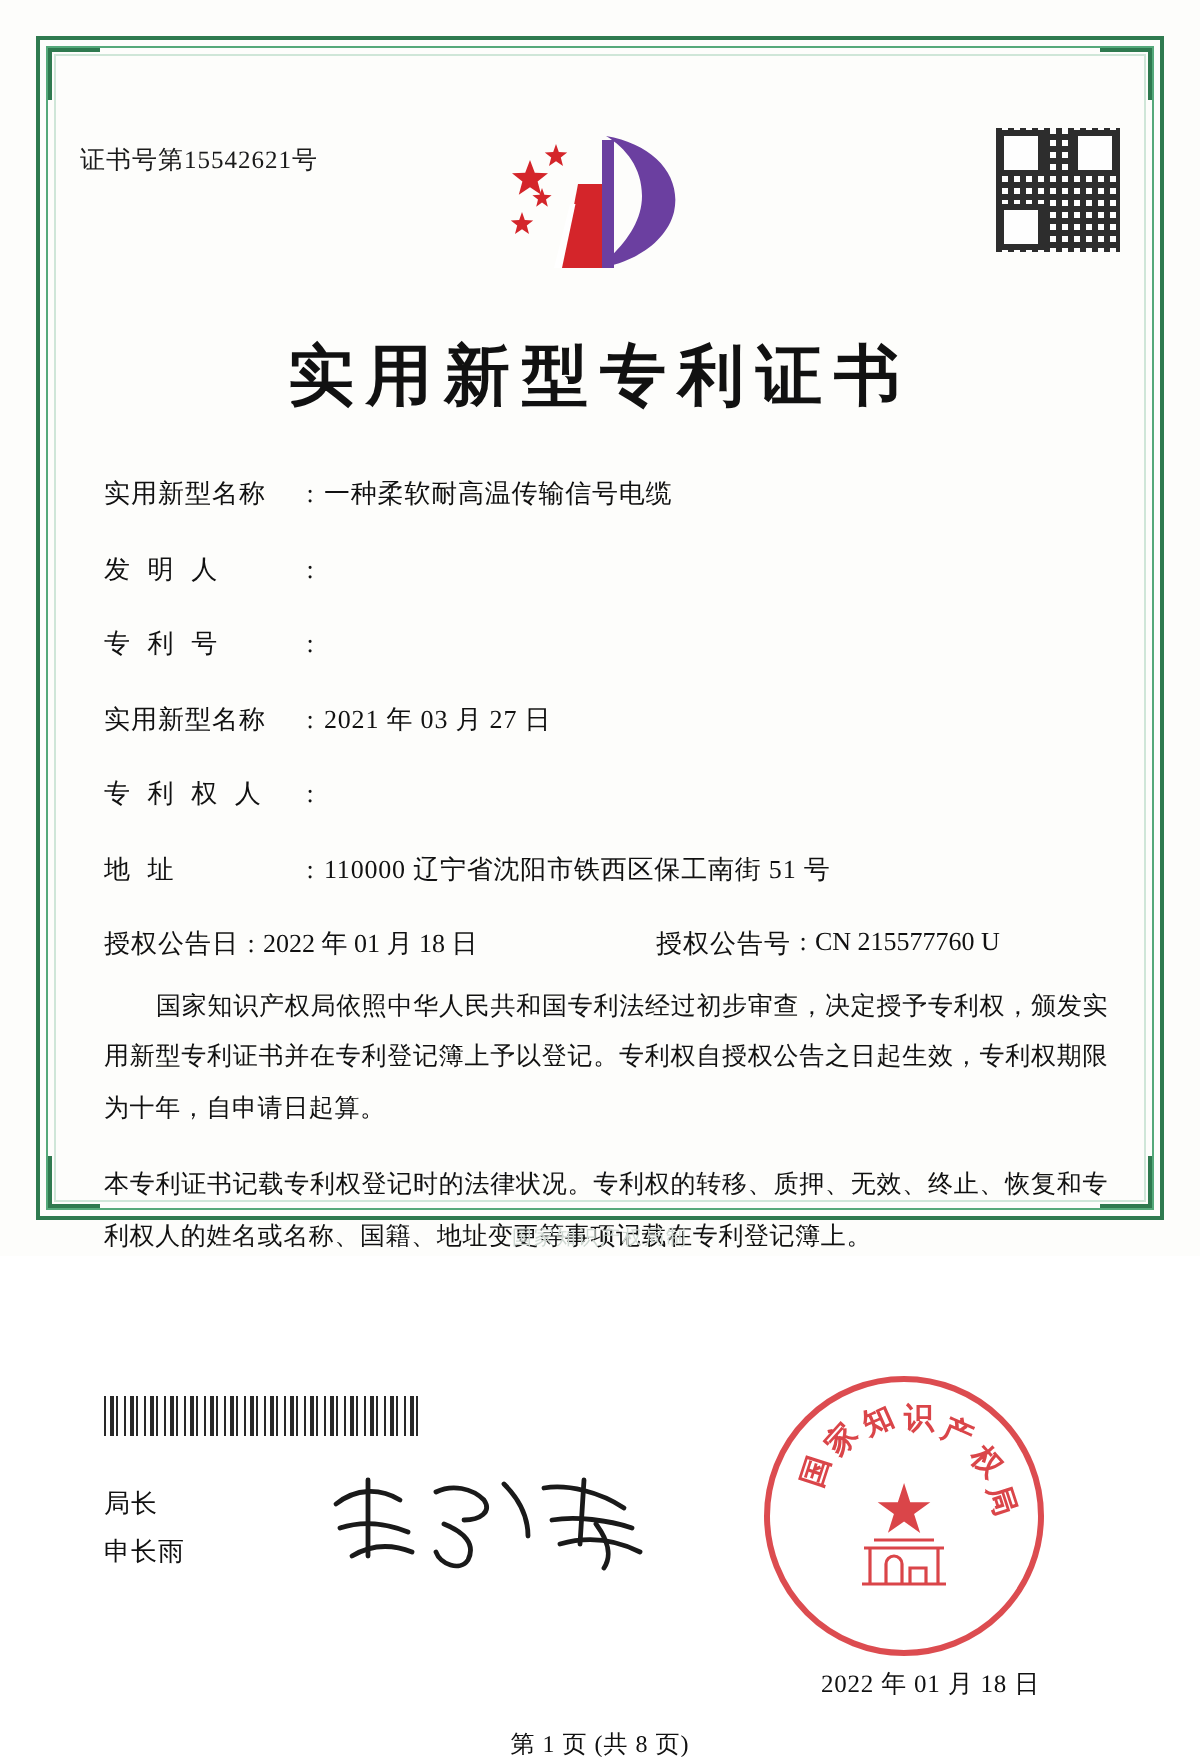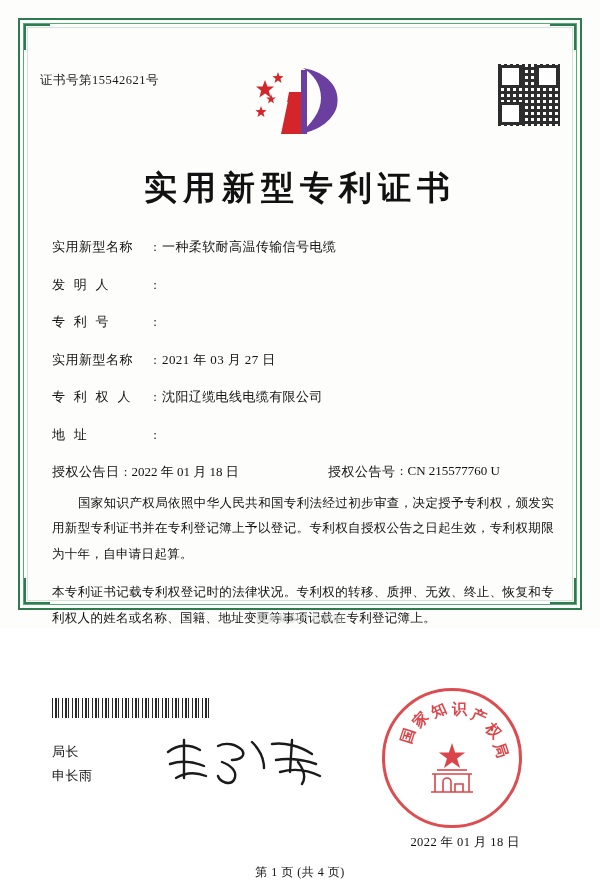--- a/index.html
+++ b/index.html
@@ -365,26 +365,26 @@
 
       <div class="field">
         <span class="lbl">实用新型名称</span>
         <span class="sep">:</span>
         <span class="val">2021 年 03 月 27 日</span>
       </div>
 
       <div class="field">
         <span class="lbl">专 利 权 人</span>
         <span class="sep">:</span>
-        <span class="val">沈阳辽缆电线电缆有限公司</span>
       </div>
 
       <div class="field">
         <span class="lbl">地    址</span>
         <span class="sep">:</span>
+        <span class="val">110000 辽宁省沈阳市铁西区保工南街 51 号</span>
       </div>
 
       <div class="field-row2">
         <span class="left">
           <span class="lbl2">授权公告日</span>
           <span class="sep2">:</span>
           <span>2022 年 01 月 18 日</span>
         </span>
         <span class="right">
           <span class="lbl2">授权公告号</span>
@@ -447,17 +447,17 @@
             <path d="M14 26 L14 16 A4 4 0 0 1 22 16 L22 26"></path>
             <path d="M26 26 L26 18 L34 18 L34 26"></path>
             <path d="M8 4 L38 4"></path>
           </g>
         </svg>
       </div>
     </div>
 
     <div class="seal-date">2022 年 01 月 18 日</div>
 
-    <div class="page-no">第 1 页 (共 4 页)</div>
+    <div class="page-no">第 1 页 (共 8 页)</div>
   </div>
 
   <div class="footer-faint">国家知识产权局制</div>
 </div>
 
 </body></html>

